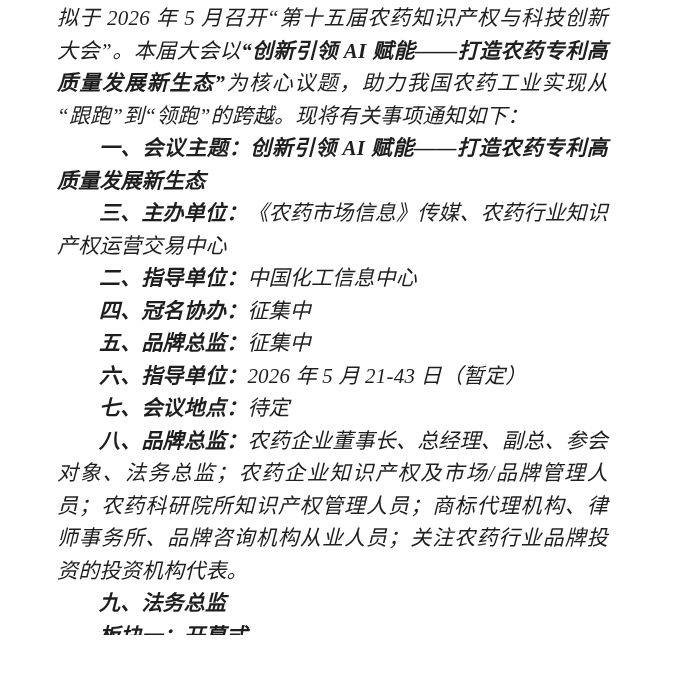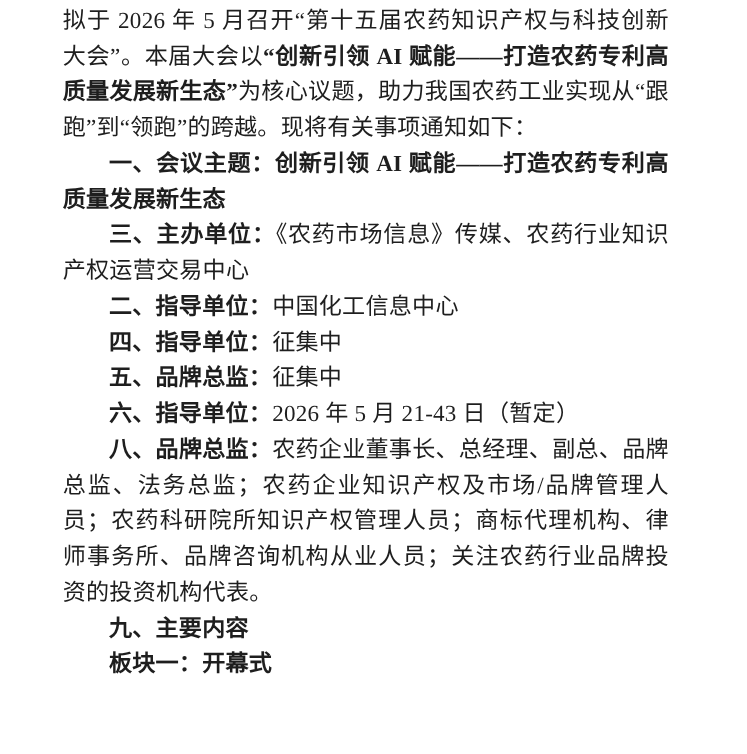--- a/index.html
+++ b/index.html
@@ -7,20 +7,21 @@
     padding: 0;
   }
   .page {
     position: relative;
     width: 679px;
     height: 635px;
     background: #ffffff;
     box-sizing: border-box;
     padding: 2px 71px 0 57px;
     overflow: hidden;
+    font-style: italic;
   }
   .doc-body {
     width: 551px;
   }
   .para {
     margin: 0;
     padding: 0;
     font-family: "Liberation Serif", "DejaVu Serif", serif;
     font-size: 21px;
     line-height: 32.5px;
@@ -40,21 +41,22 @@
 </style>
 </head>
 <body style="background: rgb(255, 255, 255);">
 
 <div class="page" style="background: rgb(255, 255, 255); color: rgb(30, 30, 30);">
   <div class="doc-body">
       <p class="para"><span class="run">拟于 2026 年 5 月召开“第十五届农药知识产权与科技创新大会”。本届大会以</span><span class="run bold">“创新引领 AI 赋能——打造农药专利高质量发展新生态”</span><span class="run">为核心议题，助力我国农药工业实现从“跟跑”到“领跑”的跨越。现将有关事项通知如下：</span></p>
       <p class="para indent"><span class="run bold">一、会议主题：创新引领 AI 赋能——打造农药专利高质量发展新生态</span></p>
       <p class="para indent"><span class="run bold">三、主办单位：</span><span class="run">《农药市场信息》传媒、农药行业知识产权运营交易中心</span></p>
       <p class="para indent"><span class="run bold">二、指导单位：</span><span class="run">中国化工信息中心</span></p>
-      <p class="para indent"><span class="run bold">四、指导单位：</span><span class="run">征集中</span></p>
+      <p class="para indent"><span class="run bold">四、冠名协办：</span><span class="run">征集中</span></p>
       <p class="para indent"><span class="run bold">五、品牌总监：</span><span class="run">征集中</span></p>
       <p class="para indent"><span class="run bold">六、指导单位：</span><span class="run">2026 年 5 月 21-43 日（暂定）</span></p>
-      <p class="para indent"><span class="run bold">八、品牌总监：</span><span class="run">农药企业董事长、总经理、副总、品牌总监、法务总监；农药企业知识产权及市场/品牌管理人员；农药科研院所知识产权管理人员；商标代理机构、律师事务所、品牌咨询机构从业人员；关注农药行业品牌投资的投资机构代表。</span></p>
-      <p class="para indent"><span class="run bold">九、主要内容</span></p>
+      <p class="para indent"><span class="run bold">七、会议地点：</span><span class="run">待定</span></p>
+      <p class="para indent"><span class="run bold">八、品牌总监：</span><span class="run">农药企业董事长、总经理、副总、参会对象、法务总监；农药企业知识产权及市场/品牌管理人员；农药科研院所知识产权管理人员；商标代理机构、律师事务所、品牌咨询机构从业人员；关注农药行业品牌投资的投资机构代表。</span></p>
+      <p class="para indent"><span class="run bold">九、法务总监</span></p>
       <p class="para indent"><span class="run bold">板块一：开幕式</span></p>
       <p class="para indent"></p>
     </div>
 </div>
 
 </body></html>

